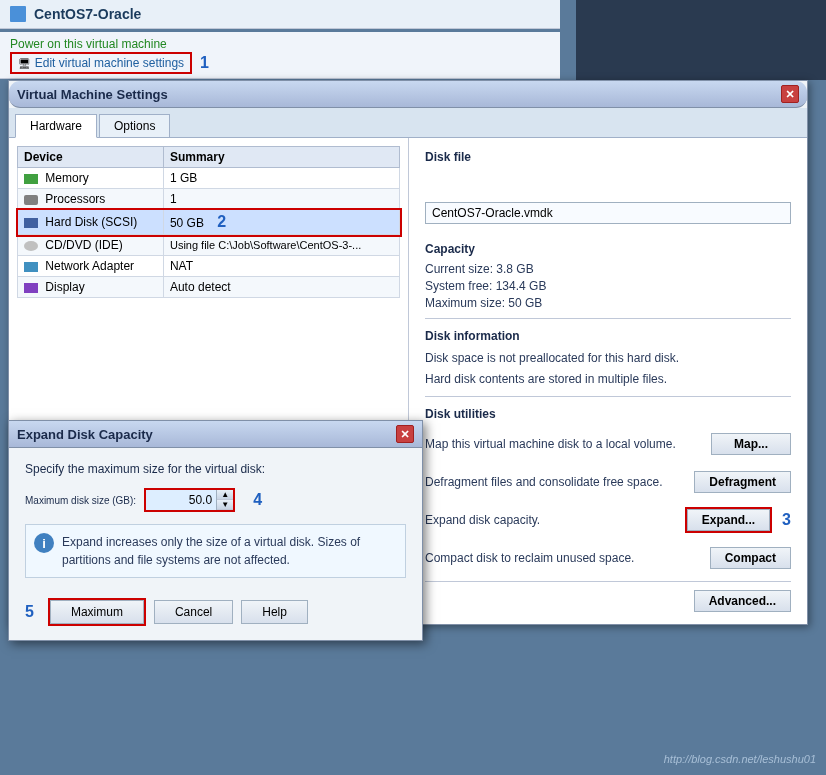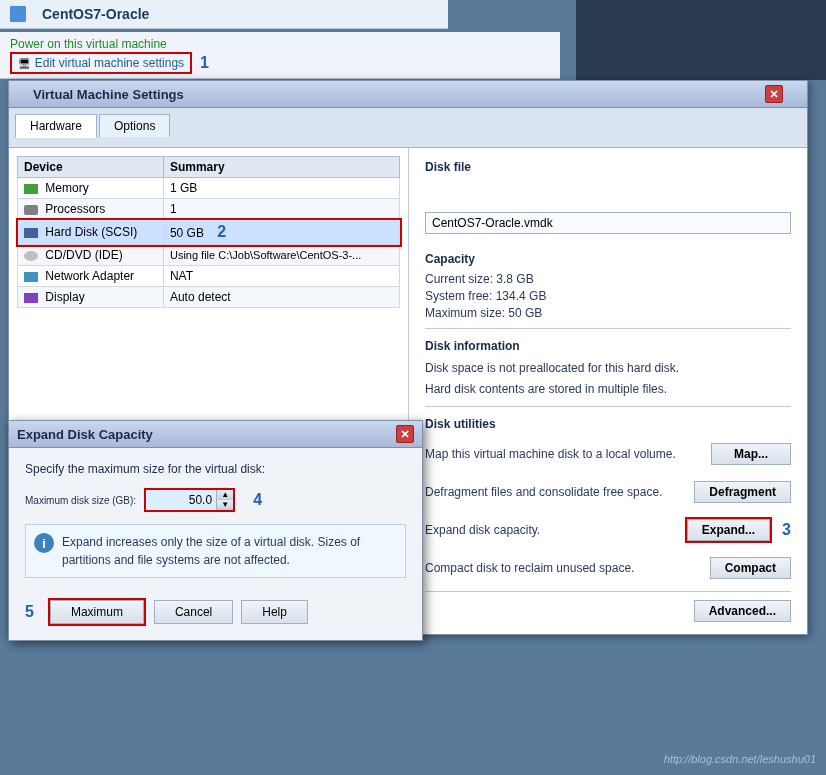--- a/index.html
+++ b/index.html
@@ -18,25 +18,26 @@
       position: absolute;
       top: 80px;
       left: 8px;
       width: 800px;
       background: #f0f4f8;
       border: 1px solid #8090a8;
       box-shadow: 2px 2px 8px rgba(0,0,0,0.4);
     }
     .vm-settings-titlebar {
       background: linear-gradient(to bottom, #c8d8f0, #a8b8d8);
-      padding: 4px 24px;
+      padding: 4px 8px;
       display: flex;
       justify-content: space-between;
       align-items: center;
       border-bottom: 1px solid #8090a8;
+      border-radius: 11px;
     }
     .vm-settings-titlebar-text {
       font-size: 13px;
       font-weight: bold;
       color: #1a2a4a;
     }
     .window-close-btn {
       width: 18px; height: 18px;
       background: #c84040;
       border: 1px solid #a02020;
@@ -45,21 +46,21 @@
       cursor: pointer;
       color: white;
       font-size: 11px;
       font-weight: bold;
     }
 
     
     .tabs {
       display: flex;
       background: #d8e4f0;
-      padding: 6px 6px 10px 6px;
+      padding: 6px 6px 0 6px;
       border-bottom: 1px solid #a0b0c8;
     }
     .tab {
       padding: 4px 14px;
       border: 1px solid #a0b0c8;
       border-bottom: none;
       background: #e8f0f8;
       cursor: pointer;
       font-size: 12px;
       margin-right: 2px;
@@ -347,21 +348,21 @@
       height: 80px;
       background: #2a3a50;
     }
   </style>
 </head>
 <body>
 
 <div style="position:absolute;top:0;left:0;width:826px;height:775px;background:#5a7a9a;"></div>
 <div class="bg-overlay"></div>
 
-<div style="position:absolute;top:0;left:0;width:448px;background:#e8f0f8;border-bottom:1px solid #c0c8d8;padding:6px 10px;display:flex;align-items:center;gap:16px;">
+<div style="position:absolute;top:0;left:0;width:560px;background:#e8f0f8;border-bottom:1px solid #c0c8d8;padding:6px 10px;display:flex;align-items:center;gap:8px;">
   <span style="width:16px;height:16px;background:#4a90d9;display:inline-block;border-radius:1px;"></span>
   <span style="font-size:14px;font-weight:bold;color:#1a3a5c;">CentOS7-Oracle</span>
 </div>
 
 <div style="position:absolute;top:32px;left:0;width:560px;background:#f0f4fa;border-bottom:1px solid #c0c8d8;padding:4px 10px;">
   <a style="color:#228822;text-decoration:none;font-size:12px;display:block;padding:1px 0;">Power on this virtual machine</a>
   <div style="display:flex;align-items:center;gap:8px;">
     <div style="border:2px solid #cc0000;padding:2px 6px;display:inline-flex;align-items:center;gap:4px;">
       <span style="font-size:10px;">🖥</span>
       <a style="color:#2060a0;text-decoration:none;font-size:12px;">Edit virtual machine settings</a>

